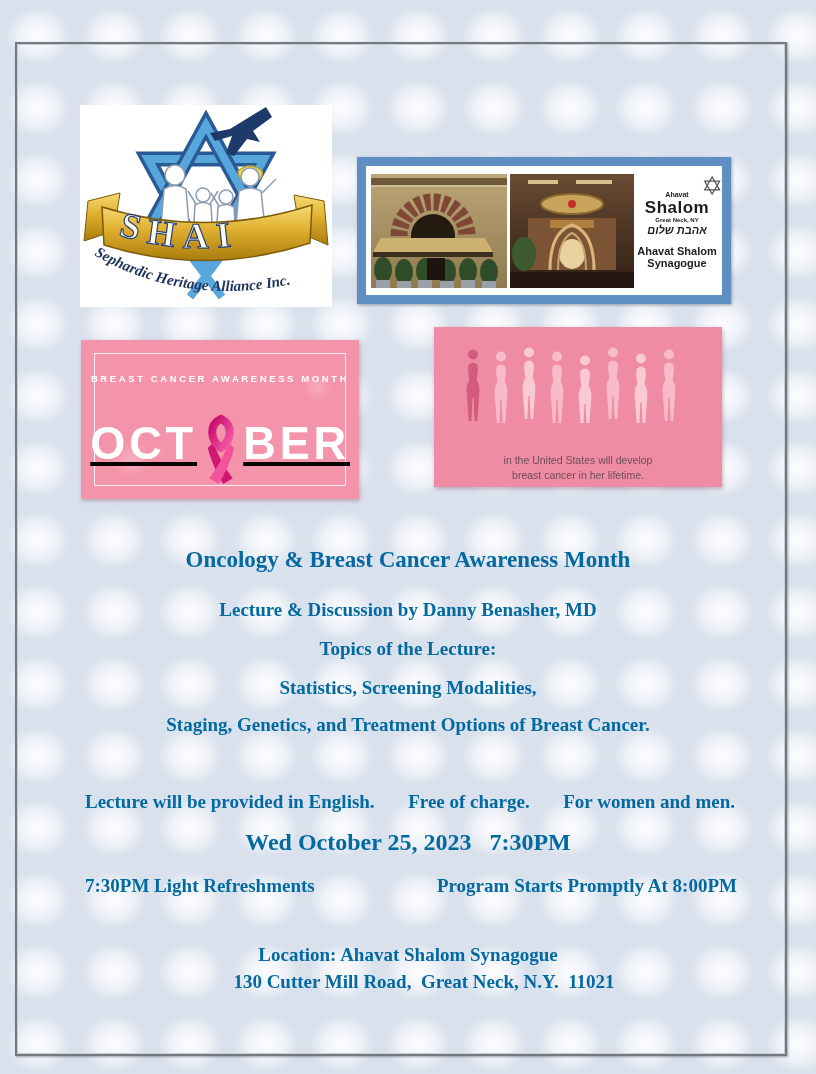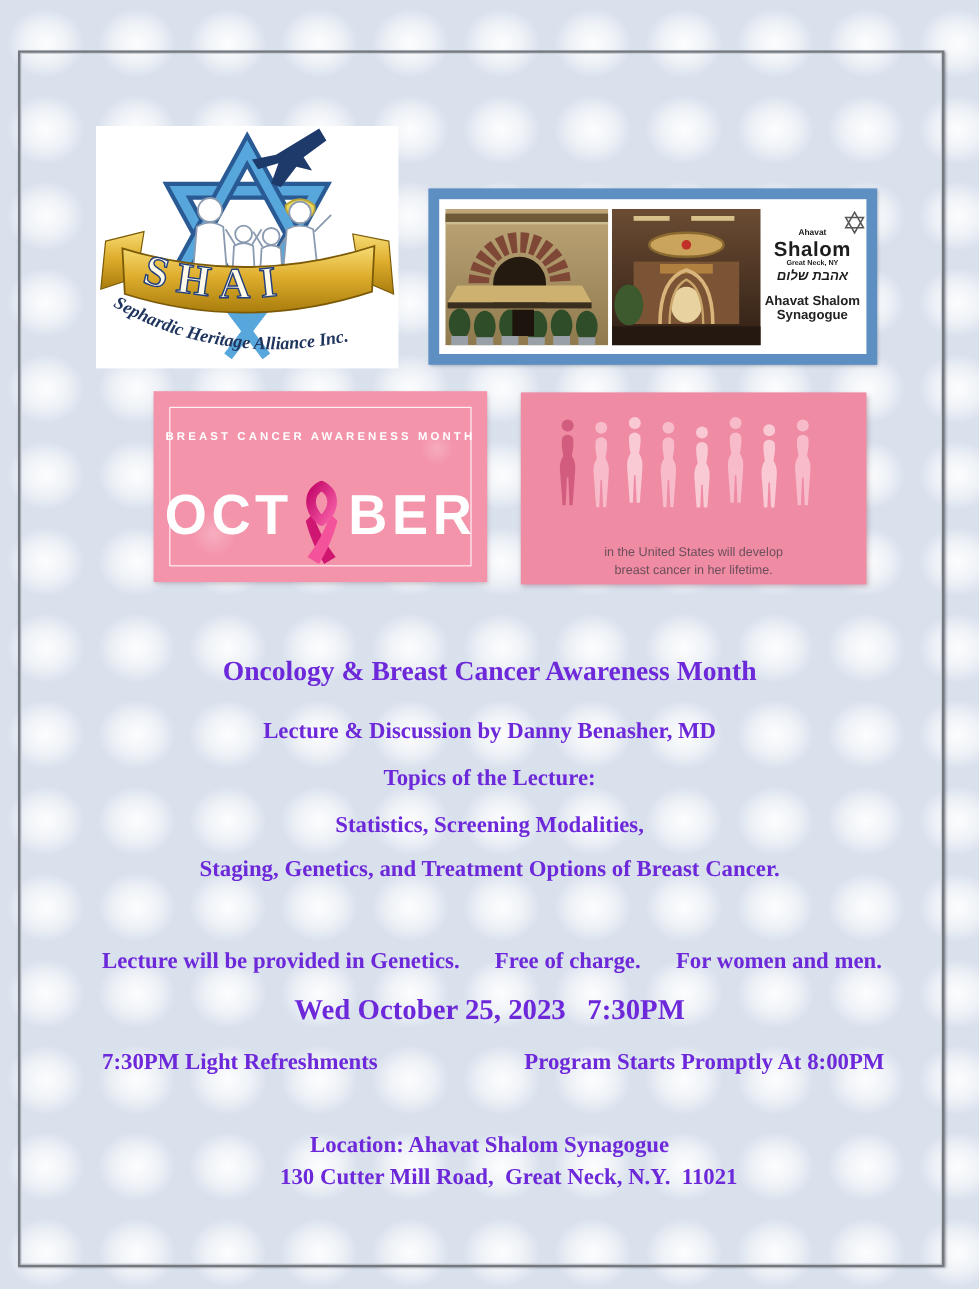--- a/index.html
+++ b/index.html
@@ -33,49 +33,49 @@
   .syn-panel{ flex:1; height:114px; display:flex; flex-direction:column; align-items:center; justify-content:center;
               font-family:"Liberation Sans", sans-serif; color:#1c1c1c; text-align:center; line-height:1.05; }
   .syn-logo-top{ font-size:7px; font-weight:bold; }
   .syn-logo-main{ font-size:17px; font-weight:800; letter-spacing:.5px; position:relative; z-index:1; }
   .syn-logo-star{ position:absolute; right:8px; top:16px; font-size:26px; color:#3a3a3a; opacity:.85; z-index:0; line-height:1; }
   .syn-logo-loc{ font-size:6px; font-weight:bold; }
   .syn-logo-heb{ font-size:11px; font-weight:700; font-style:italic; margin-top:2px; }
   .syn-caption{ font-size:11px; font-weight:800; margin-top:10px; color:#222; }
 
   
-  .oct-box{ left:81px; top:326px; width:278px; height:159px; background:#f494ab;
+  .oct-box{ left:81px; top:340px; width:278px; height:159px; background:#f494ab;
             box-shadow:1px 2px 4px rgba(120,60,80,.35); overflow:hidden;
             background-image:radial-gradient(circle 26px at 18% 75%, rgba(255,255,255,.25), rgba(255,255,255,0) 70%),
-                             radial-gradient(circle 20px at 85% 30%, rgba(255,255,255,.22), rgba(255,255,255,0) 70%);margin-left:47px; }
+                             radial-gradient(circle 20px at 85% 30%, rgba(255,255,255,.22), rgba(255,255,255,0) 70%); }
   .oct-border{ position:absolute; left:13px; top:13px; right:13px; bottom:13px; border:1px solid rgba(255,255,255,.85); }
   .oct-heading{ position:absolute; top:33px; left:0; right:0; text-align:center;
                 font-family:"Liberation Sans", sans-serif; font-weight:bold; font-size:9.5px;
                 letter-spacing:2.6px; color:#ffffff; }
   .oct-word-row{ position:absolute; top:56px; left:0; right:0; height:92px;
-                 display:flex; align-items:center; justify-content:center; }
+                 display:flex; align-items:center; justify-content:center;text-decoration:underline; }
   .oct-word{ font-family:"Liberation Sans", sans-serif; font-weight:900; font-size:47px;
              color:#ffffff; letter-spacing:4px; transform:scaleX(.96); }
   .oct-ribbon{ width:44px; height:86px; margin:18px -2px 0 0; flex:none; }
 
   
   .one8-box{ left:434px; top:327px; width:288px; height:160px; background:#ef8ba3;
              box-shadow:1px 2px 4px rgba(120,60,80,.35); overflow:hidden; }
   .one8-figures{ position:absolute; top:18px; left:0; right:0; height:78px;
                  display:flex; align-items:flex-end; justify-content:center; gap:6px; }
   .one8-figures svg{ display:block; }
   .one8-stat{ position:absolute; top:101px; left:0; right:0; text-align:center;
               font-family:"Liberation Sans", sans-serif; font-size:21px; letter-spacing:1.5px; color:#5f4552; }
   .one8-stat .num{ color:#e8578a; }
   .one8-sub{ position:absolute; left:0; right:0; text-align:center;
              font-family:"Liberation Sans", sans-serif; font-size:10.5px; color:#6d4f5c; }
   .one8-sub.l2{ top:127px; } .one8-sub.l3{ top:142px; }
 
   
-  .line{ left:0; width:816px; text-align:center; color:#6d28d9; font-weight:bold; white-space:pre; }
+  .line{ left:0; width:816px; text-align:center; color:#0369a1; font-weight:bold; white-space:pre; }
   .t23{ font-size:23px; } .t19{ font-size:19px; } .t24{ font-size:24px; }
   .split{ left:85px; width:650px; display:flex; justify-content:space-between; text-align:left; }
   .split span{ white-space:pre; }
 </style>
 </head>
 <body>
 
 <div class="abs frame"></div>
 
 <div class="abs shai-box">
@@ -244,21 +244,21 @@
   <div class="one8-sub l3">breast cancer in her lifetime.</div>
 </div>
 
 <div class="abs line t23" style="top:547px;">Oncology &amp; Breast Cancer Awareness Month</div>
 <div class="abs line t19" style="top:599px;">Lecture &amp; Discussion by Danny Benasher, MD</div>
 <div class="abs line t19" style="top:638px;">Topics of the Lecture:</div>
 <div class="abs line t19" style="top:677px;">Statistics, Screening Modalities,</div>
 <div class="abs line t19" style="top:714px;">Staging, Genetics, and Treatment Options of Breast Cancer.</div>
 
 <div class="abs line t19 split" style="top:791px;">
-  <span>Lecture will be provided in Genetics.</span>
+  <span>Lecture will be provided in English.</span>
   <span>Free of charge.</span>
   <span>For women and men.</span>
 </div>
 
 <div class="abs line t24" style="top:829px;">Wed October 25, 2023   7:30PM</div>
 
 <div class="abs line t19 split" style="top:875px; left:85px; width:652px;">
   <span>7:30PM Light Refreshments</span>
   <span>Program Starts Promptly At 8:00PM</span>
 </div>

